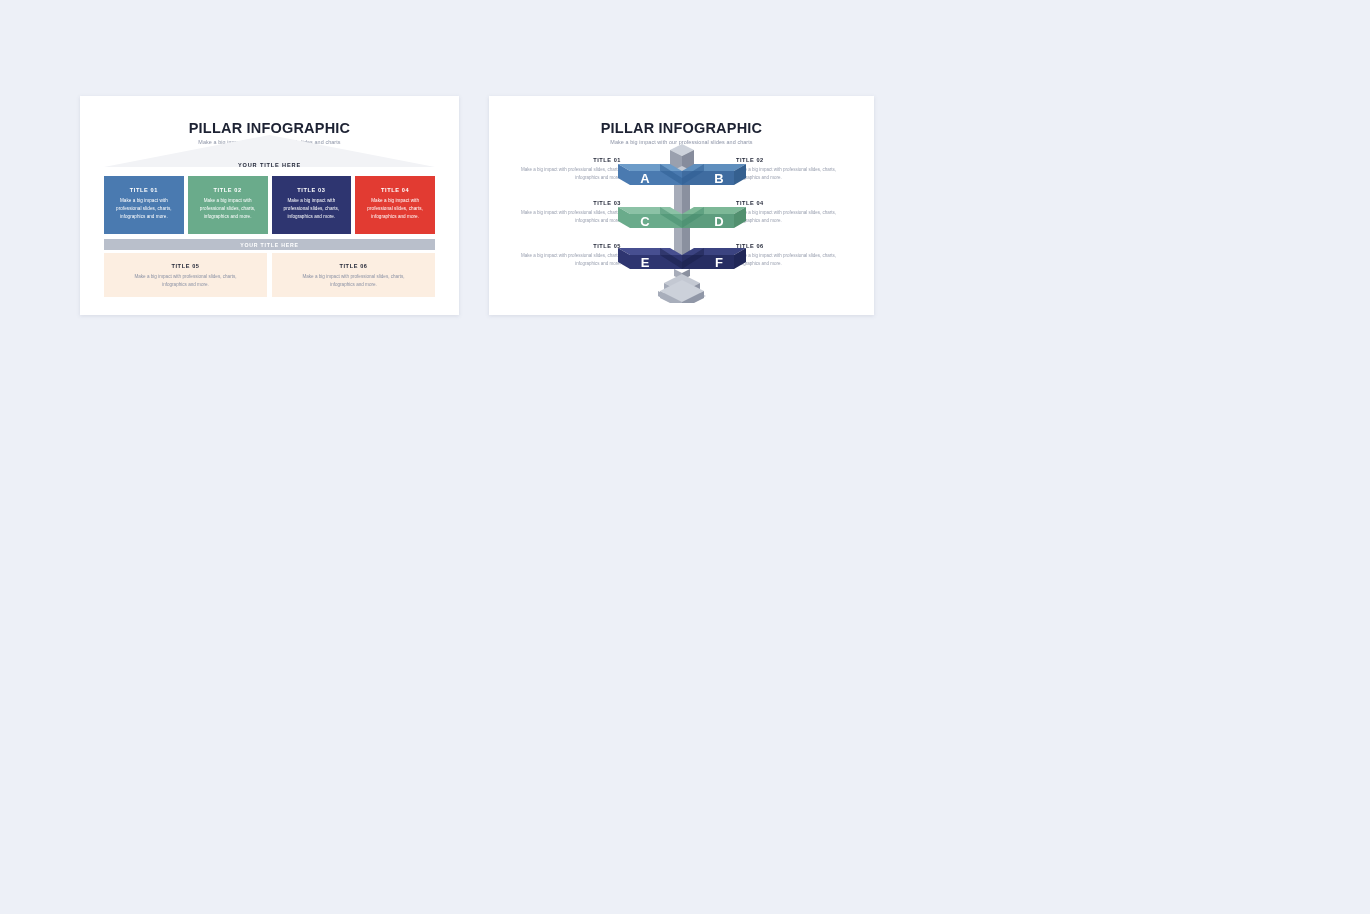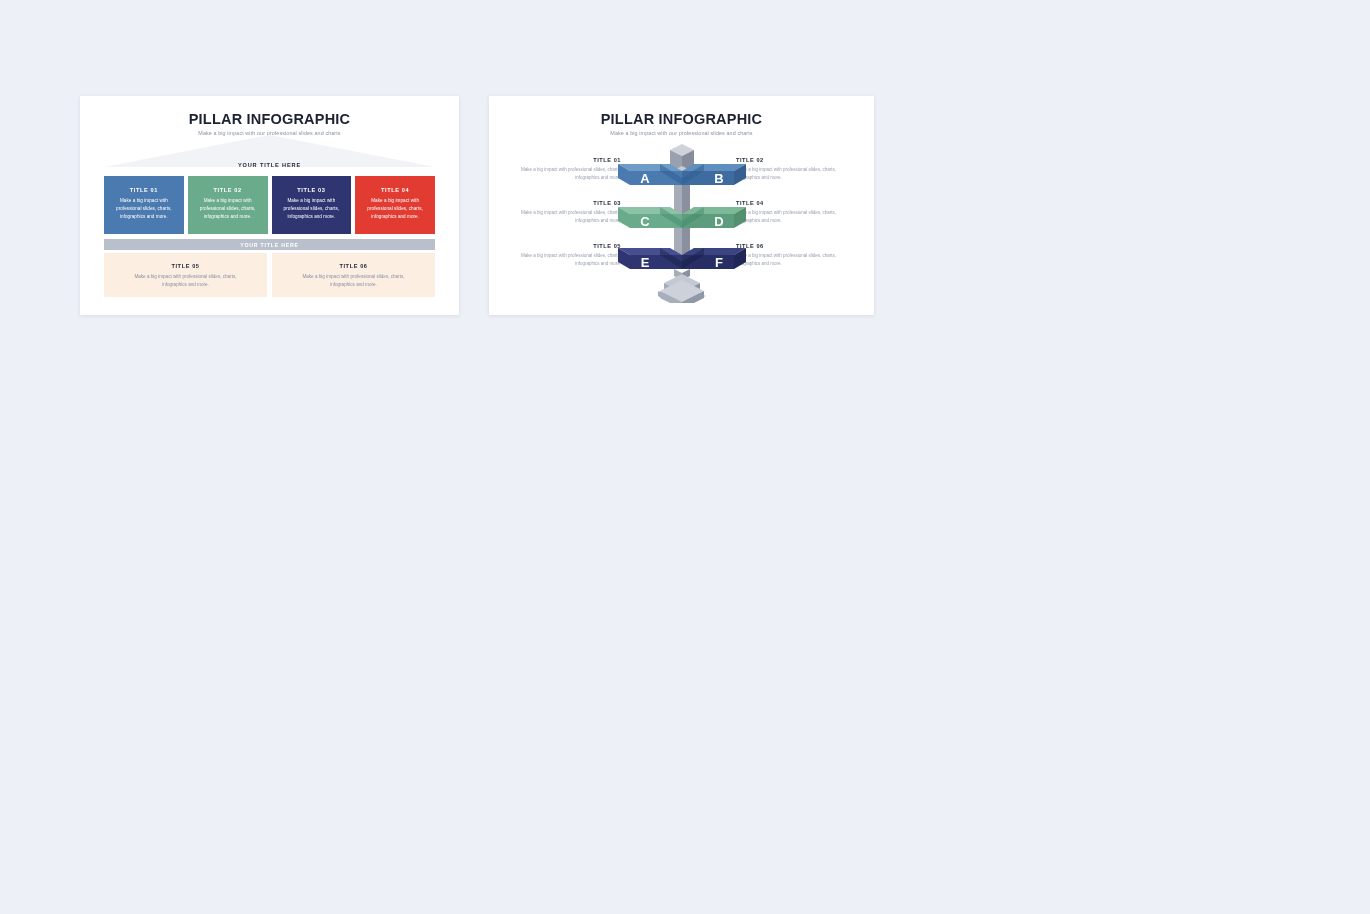--- a/index.html
+++ b/index.html
@@ -13,21 +13,21 @@
 
   
   .slide {
     position: absolute;
     background: #ffffff;
     box-shadow: 0 1px 4px rgba(70,80,110,.13);
   }
   #slide-one  { left: 80px;  top: 96px; width: 379px; height: 219px; }
   #slide-two  { left: 489px; top: 96px; width: 385px; height: 219px; }
 
-  .slide-head { text-align: center; }
+  .slide-head { text-align: center; margin-top: 9px; }
   .slide-title {
     font-size: 14.5px; font-weight: 700; letter-spacing: .2px;
     color: #1d2233;
   }
   .slide-sub {
     font-size: 5.4px; color: #8b92a5; letter-spacing: .1px;
     margin-top: 2.5px;
   }
 
   

